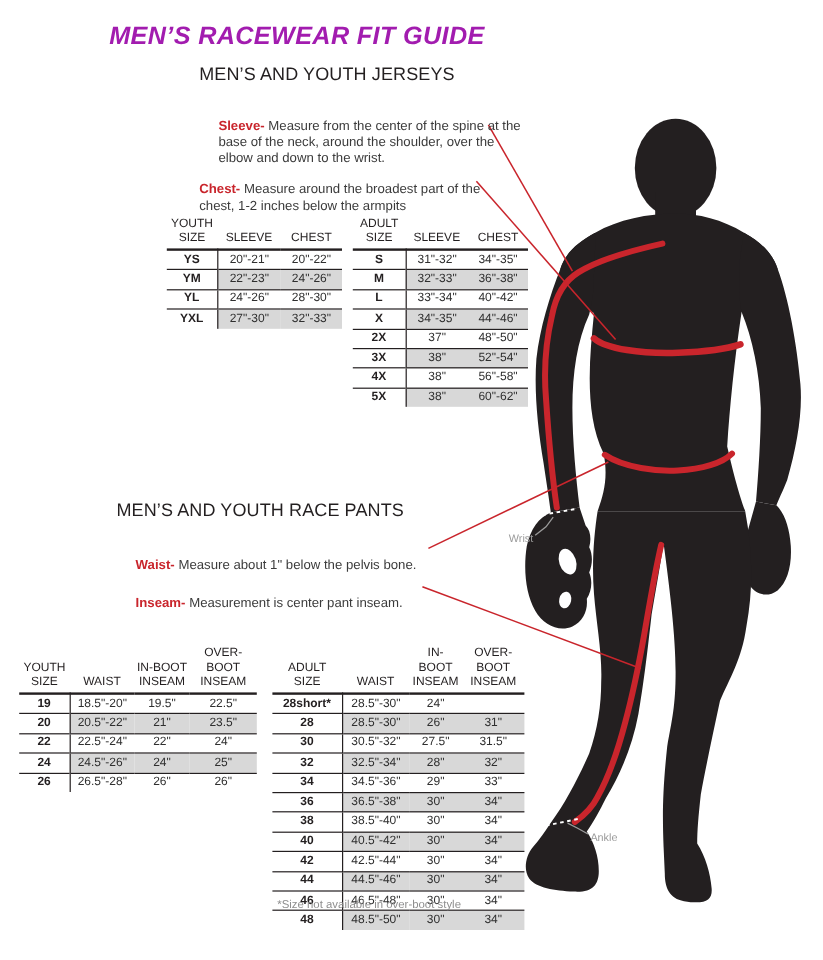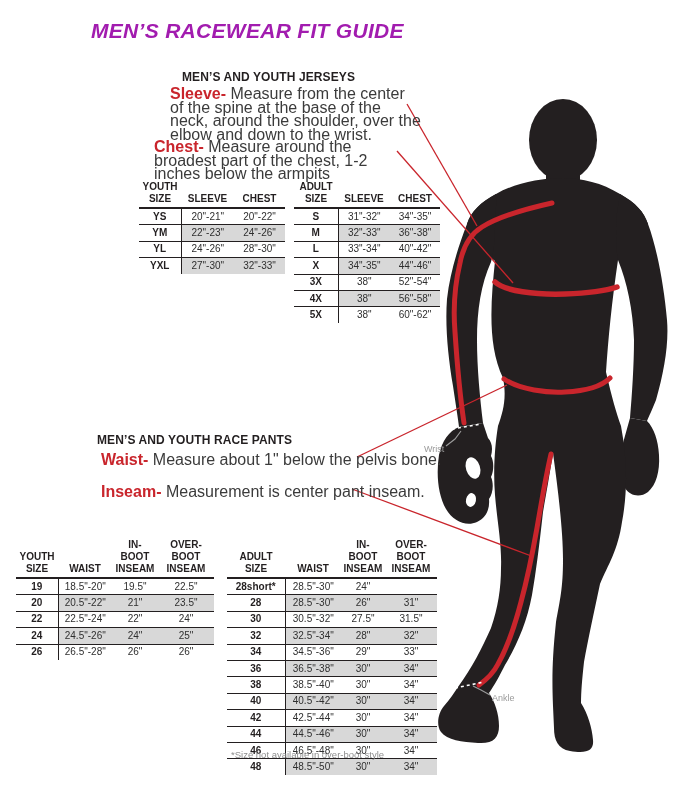--- a/index.html
+++ b/index.html
@@ -6,42 +6,42 @@
   .canvas{
     position:relative;width:686px;height:800px;overflow:hidden;
     font-family:"Liberation Sans",sans-serif;background:#ffffff;color:#231f20;
   }
   .figure-svg{position:absolute;left:0;top:0;width:686px;height:800px;pointer-events:none;}
   .page-title{
     position:absolute;left:91px;top:19px;margin:0;
     font-size:21px;font-weight:bold;font-style:italic;letter-spacing:.3px;color:#a21caf;white-space:nowrap;
   }
   .section-h{
-    position:absolute;margin:16px;font-size:12px;font-weight:bold;color:#231f20;white-space:nowrap;letter-spacing:.1px;
+    position:absolute;margin:0;font-size:15px;font-weight:normal;color:#231f20;white-space:nowrap;letter-spacing:.1px;
   }
   .jerseys-h{left:166px;top:54px;}
-  .pants-h{left:81px;top:417px;}
-  .desc{position:absolute;margin:4px;font-size:16px;line-height:13.5px;color:#3b3b3b;}
+  .pants-h{left:97px;top:417px;}
+  .desc{position:absolute;margin:16px;font-size:11px;line-height:13.5px;color:#3b3b3b;}
   .sleeve-p{left:166px;top:83px;width:252px;}
   .chest-p{left:150px;top:136px;width:252px;}
   .waist-p{left:97px;top:449px;white-space:nowrap;}
   .inseam-p{left:97px;top:481px;white-space:nowrap;}
   .red-label{color:#c9252c;font-weight:bold;}
   .footnote{position:absolute;left:231px;top:749px;margin:0;font-size:9.5px;color:#8e8e8e;}
 
   table.size-table{
     position:absolute;border-collapse:collapse;table-layout:fixed;
     font-size:10px;color:#2f2f2f;
   }
   .youth-jersey{left:139px;top:181px;}
   .adult-jersey{left:294px;top:181px;}
   .youth-pants{left:16px;top:539px;}
   .adult-pants{left:227px;top:539px;}
   table.size-table th{
-    font-weight:bold;color:#231f20;vertical-align:bottom;
+    font-weight:normal;color:#231f20;vertical-align:bottom;
     padding:0 2px 2px 2px;line-height:12px;text-align:center;letter-spacing:0;
   }
   table.size-table th span{display:block;}
   table.size-table thead tr{border-bottom:2.2px solid #231f20;}
   table.size-table tbody tr{border-bottom:1.4px solid #231f20;}
   table.size-table tbody tr:last-child{border-bottom:none;}
   table.size-table td{
     text-align:center;padding:1px 2px;height:13.4px;line-height:12px;white-space:nowrap;
   }
   table.size-table td.size{font-weight:bold;color:#231f20;border-right:1.4px solid #231f20;}
@@ -264,20 +264,25 @@
           <td class="size">L</td>
           <td>33"-34"</td>
           <td>40"-42"</td>
         </tr>
         <tr>
           <td class="size">X</td>
           <td>34"-35"</td>
           <td>44"-46"</td>
         </tr>
         <tr>
+          <td class="size">2X</td>
+          <td>37"</td>
+          <td>48"-50"</td>
+        </tr>
+        <tr>
           <td class="size">3X</td>
           <td>38"</td>
           <td>52"-54"</td>
         </tr>
         <tr>
           <td class="size">4X</td>
           <td>38"</td>
           <td>56"-58"</td>
         </tr>
         <tr>

